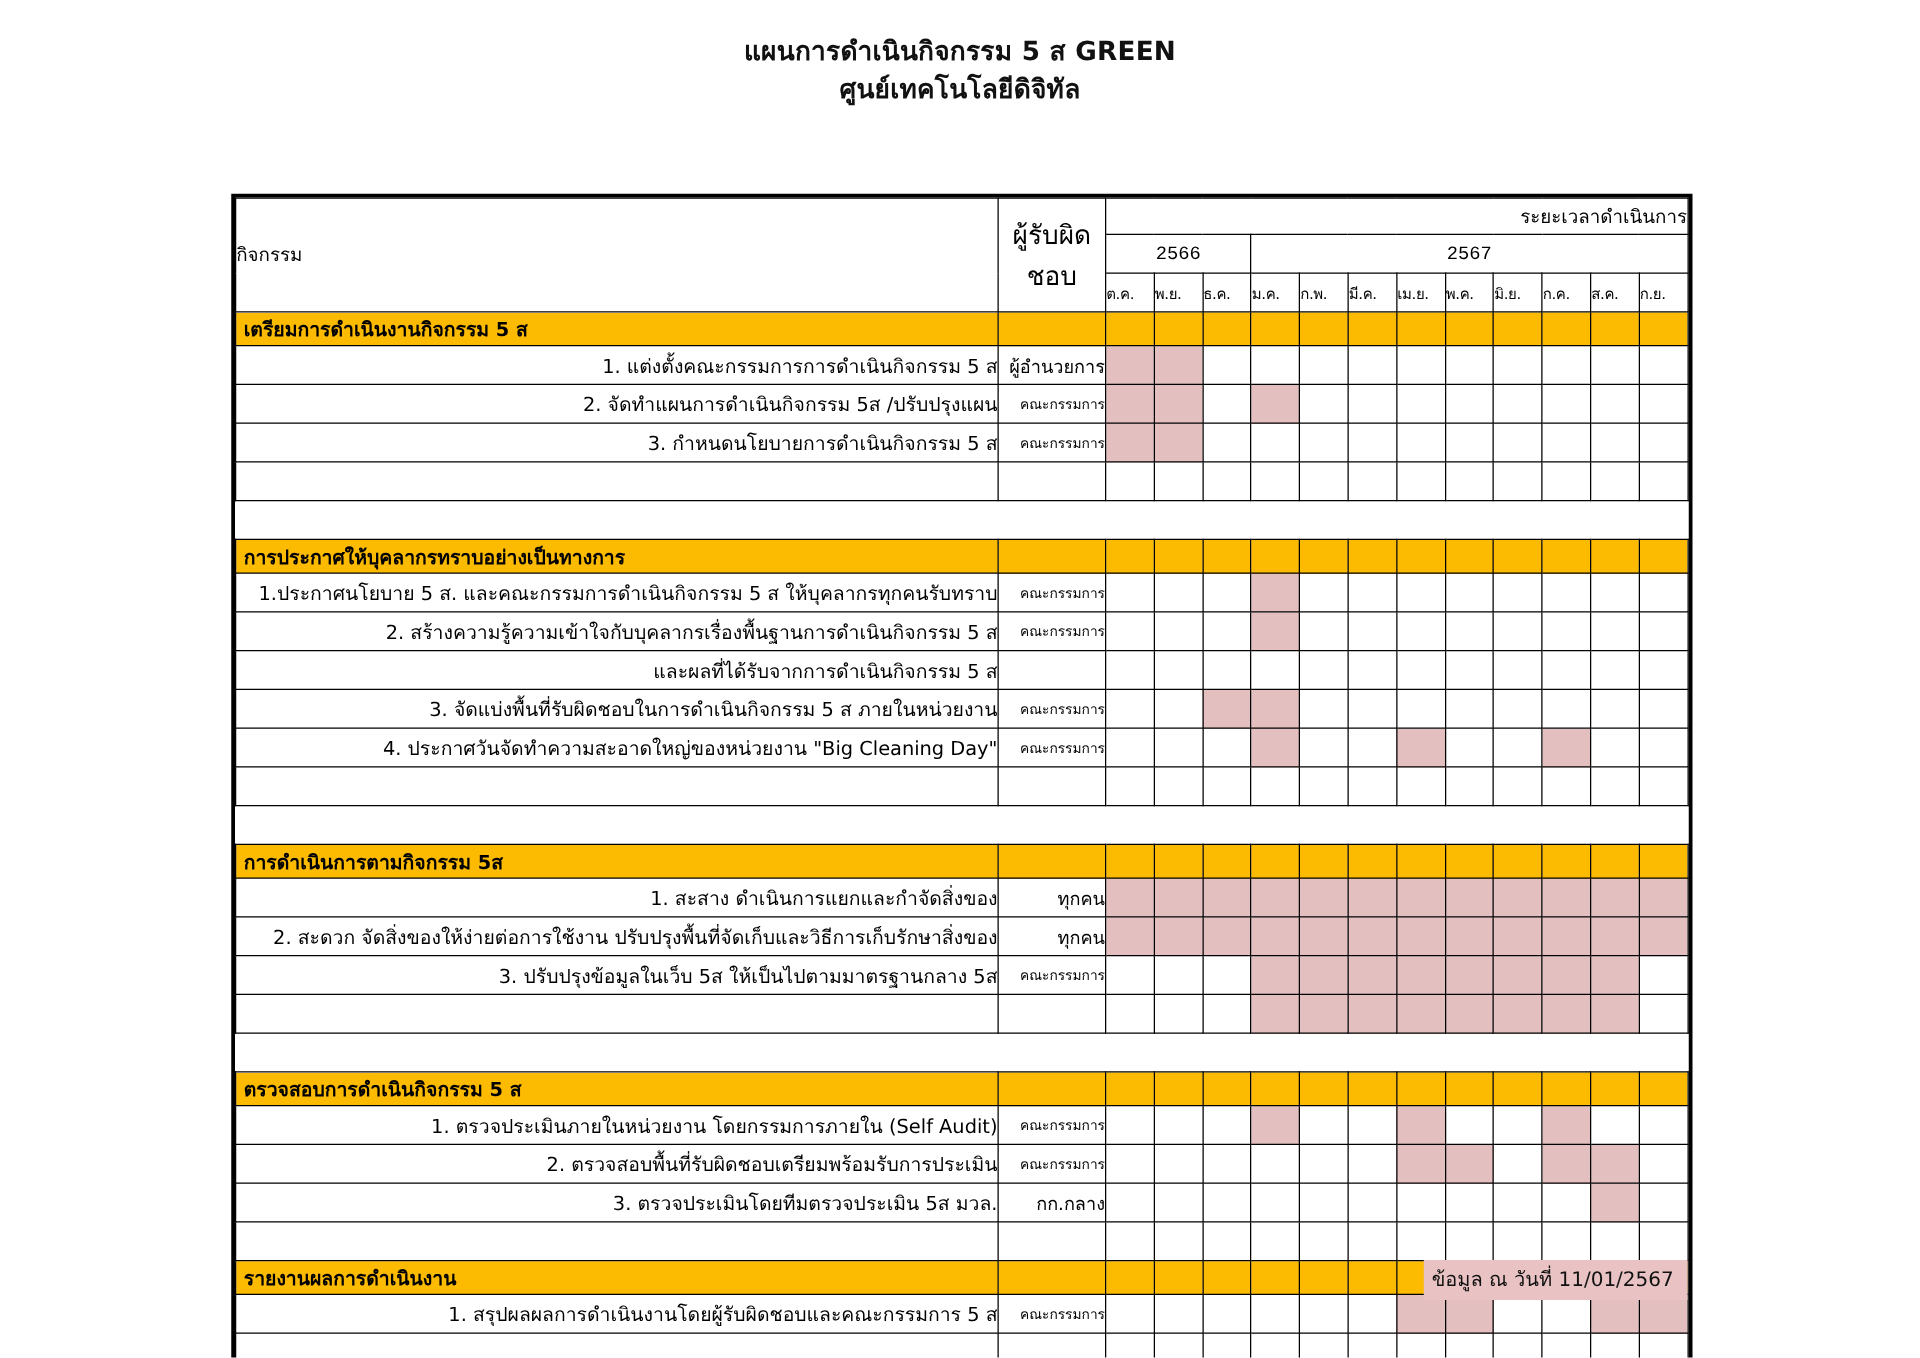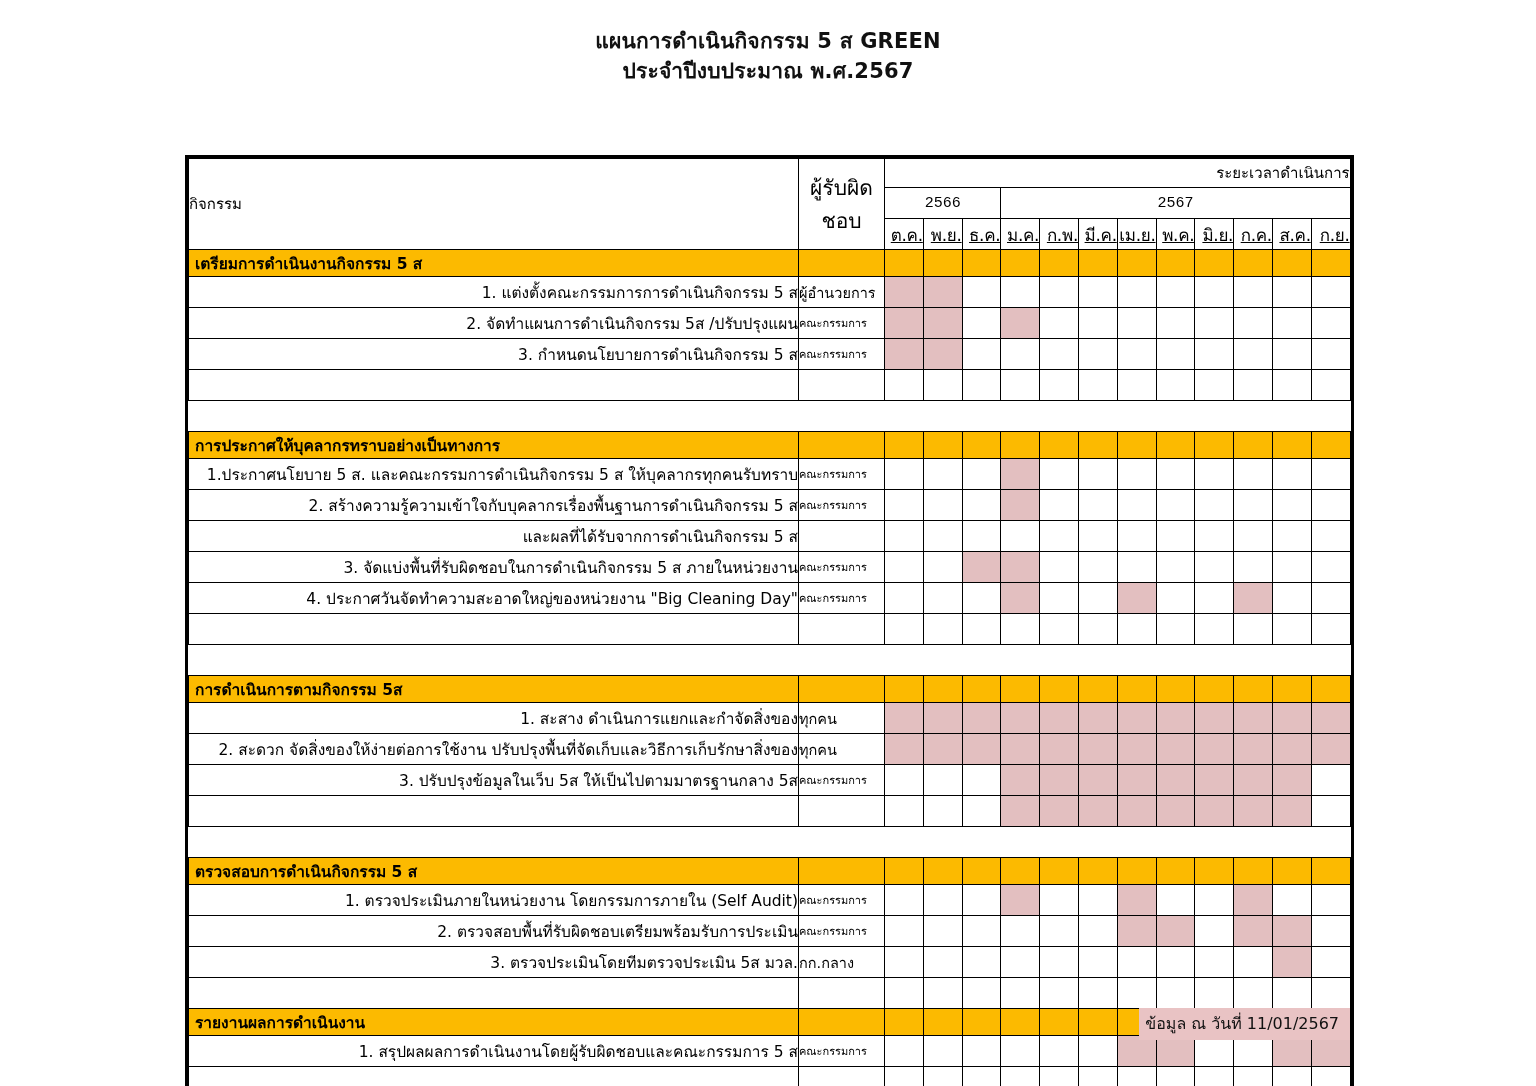--- a/index.html
+++ b/index.html
@@ -86,25 +86,24 @@
     text-align: right;
     font-size: 15px;
   }
   .th-year {
     height: 30px;
     font-size: 15px;
     font-family: Liberation Mono, monospace;
   }
   .th-month {
     height: 30px;
-    text-align: right;
-    font-size: 17px;
+    text-align: left;
+    font-size: 12px;
     font-weight: bold;
     letter-spacing: -0.3px;
-    text-decoration: underline;
   }
 
   
   tr.section-row td {
     background: #FCBA00;
     height: 26px;
   }
   tr.section-row td.activity-cell {
     font-size: 15.5px;
     font-weight: bold;
@@ -120,21 +119,21 @@
     padding-left: 6px;
     text-align: right;
     white-space: nowrap;
     overflow: hidden;
   }
   td.activity-cell.indent {
     padding-left: 22px;
   }
   td.owner-cell {
     font-size: 11px;
-    text-align: left;
+    text-align: right;
     letter-spacing: 0px;
     margin-top: 16px;
   }
   td.owner-cell.big {
     font-size: 14.5px;
   }
   td.month-cell {
     background: #ffffff;
   }
   td.month-cell.filled {
@@ -157,21 +156,21 @@
     color: #111111;
   }
 </style>
 </head>
 <body>
 
 <div class="page">
 
   <div class="title-block">
     <div class="title-line">แผนการดำเนินกิจกรรม 5 ส GREEN</div>
-    <div class="title-line">ประจำปีงบประมาณ พ.ศ.2567</div>
+    <div class="title-line">ศูนย์เทคโนโลยีดิจิทัล</div>
   </div>
 
   <div class="table-wrap">
     <table class="plan">
       <colgroup id="colgroup-holder">
         <col class="c-activity">
         <col class="c-owner">
       <col class="c-month">
           <col class="c-month">
           <col class="c-month">

